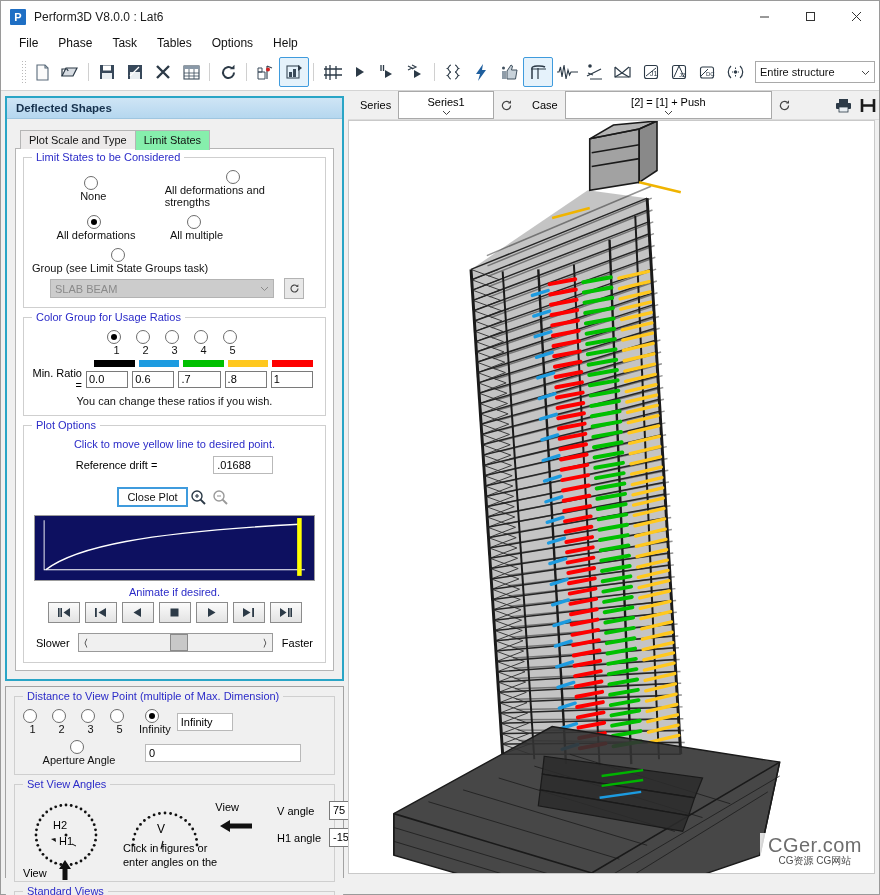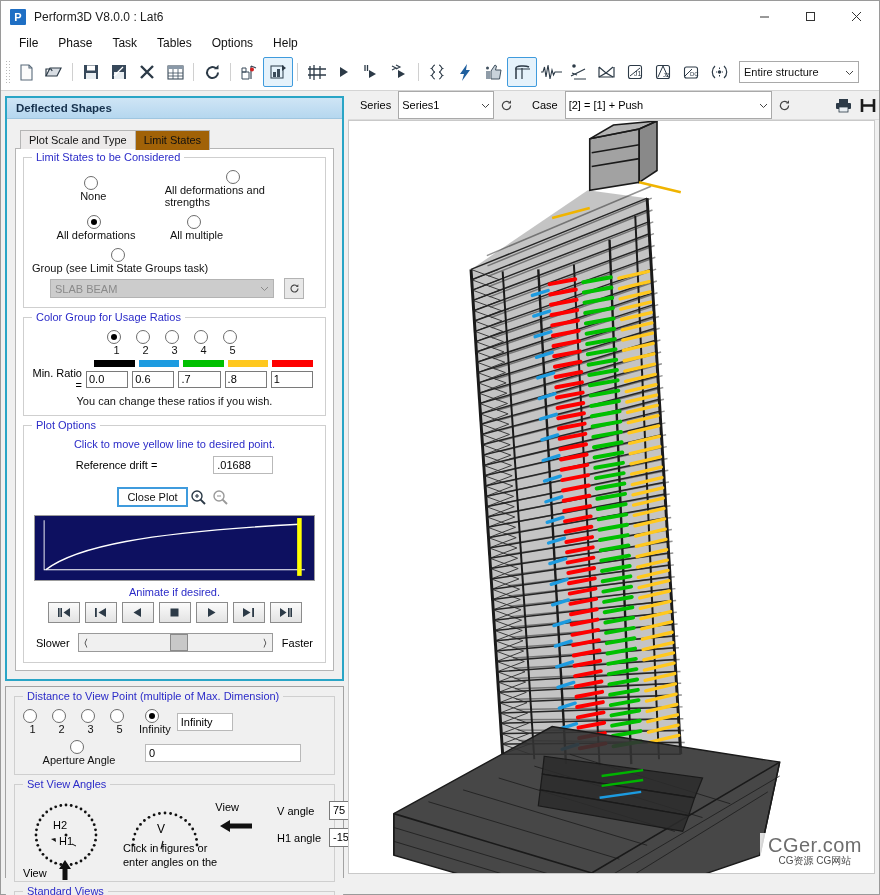--- a/index.html
+++ b/index.html
@@ -19,21 +19,21 @@
             font-size:11px;font-weight:bold;line-height:16px;text-align:center;border-radius:1px;}
   .title-text{font-size:12px;color:#1b1b1b;}
   .win-btns{margin-left:auto;display:flex;height:31px;}
   .win-btn{width:46px;height:31px;display:flex;align-items:center;justify-content:center;color:#222;font-size:12px;}
   .win-btn svg{display:block;}
   
   .menubar{height:22px;background:#fff;display:flex;align-items:center;padding-left:8px;flex:0 0 auto;}
   .menu-item{padding:3px 10px;font-size:12px;color:#111;}
   
   .toolbar{height:36px;background:#fff;border-bottom:1px solid #d4d4d4;display:flex;align-items:center;
-           padding-left:4px;flex:0 0 auto;position:relative;}
+           padding-left:20px;flex:0 0 auto;position:relative;}
   .grip{width:5px;height:24px;margin-right:2px;
         background-image:radial-gradient(#b9b9b9 40%, transparent 41%);
         background-size:3px 3px;}
   .tb{width:28px;height:28px;display:flex;align-items:center;justify-content:center;border-radius:2px;}
   .tb.sel{border:1px solid #3f9bdd;background:#e5f2fb;}
   .tb svg{display:block;}
   .tbsep{width:1px;height:18px;background:#d0d0d0;margin:0 4px;}
   .combo-top{
     margin-left:6px;width:110px;height:20px;border:1px solid #a9a9a9;background:#fff;
     display:flex;align-items:center;padding:0 4px;font-size:11px;color:#111;
@@ -46,21 +46,21 @@
   .rightcol{flex:1;display:flex;flex-direction:column;min-width:0;background:#f0f0f0;}
   
   .dspanel{margin:5px 4px 0 4px;border:2px solid #2aa5c6;background:#f0f0f0;display:flex;flex-direction:column;}
   .ds-header{height:20px;background:linear-gradient(#cfe5f5,#b5d7ef);border-bottom:1px solid #9fc6e0;
              display:flex;align-items:center;padding-left:9px;font-size:11.5px;font-weight:bold;color:#16314d;}
   .ds-body{padding:10px 8px 8px 8px;}
   
   .tabs{display:flex;align-items:flex-end;height:20px;position:relative;z-index:2;margin-left:5px;}
   .tab{padding:3px 8px 3px 8px;font-size:11px;border:1px solid #b5b5b5;border-bottom:none;background:#eceaea;color:#111;
        margin-right:-1px;}
-  .tab.active{background:#a16207;position:relative;top:1px;padding-bottom:4px;border-color:#b5b5b5;}
+  .tab.active{background:#86efac;position:relative;top:1px;padding-bottom:4px;border-color:#b5b5b5;}
   .tabpane{border:1px solid #b5b5b5;background:#fff;padding:8px 7px 7px 7px;margin-top:-1px;}
   
   .gb{border:1px solid #cfcfcf;margin-bottom:9px;padding:12px 8px 8px 8px;position:relative;background:transparent;}
   .gb-title{position:absolute;top:-7px;left:8px;background:#fff;padding:0 4px;color:#2b2bc8;font-size:11px;}
   .gb.gray .gb-title{background:#f0f0f0;}
   
   .radio{display:inline-flex;align-items:center;margin-right:10px;font-size:11px;color:#111;vertical-align:middle;flex-direction:column;}
   .rdot{width:12px;height:12px;border-radius:50%;border:1px solid #6d6d6d;background:#fff;margin-right:5px;
         flex:0 0 auto;display:flex;align-items:center;justify-content:center;}
   .rdot i{width:6px;height:6px;border-radius:50%;background:#000;display:none;}
@@ -114,21 +114,21 @@
   .spin .sv{flex:1;font-size:11px;padding:0 3px;line-height:17px;}
   .spin .sb{width:13px;border-left:1px solid #b5b5b5;background:#efefef;display:flex;flex-direction:column;}
   .spin .sb div{flex:1;display:flex;align-items:center;justify-content:center;font-size:6px;color:#333;}
   .stdviews{display:flex;gap:8px;margin-top:2px;}
   .svbtn{flex:1;border:1px solid #8c8c8c;background:linear-gradient(#fafafa,#e2e2e2);text-align:center;
          font-size:11px;padding:3px 0;}
   
   .seriesbar{height:28px;background:#f0f0f0;display:flex;align-items:center;padding-left:12px;flex:0 0 auto;
              border-bottom:1px solid #dcdcdc;}
   .sb-lbl{font-size:11px;margin-right:7px;}
-  .sb-combo{height:18px;border:1px solid #a9a9a9;background:#fff;display:flex;align-items:center;padding:4px 3px;font-size:11px;}
+  .sb-combo{height:18px;border:1px solid #a9a9a9;background:#fff;display:flex;align-items:center;padding:4px 3px;font-size:11px;flex-direction:column;}
   .sb-refresh{width:19px;height:19px;display:flex;align-items:center;justify-content:center;margin-left:3px;}
   .viewport{flex:1;background:#fff;border:1px solid #c9c9c9;margin:0 4px 4px 0;position:relative;overflow:hidden;}
   .watermark{position:absolute;right:4px;bottom:4px;background:rgba(255,255,255,.82);padding:2px 8px 3px;
              text-align:center;line-height:1.05;}
   .wm1{font-size:20px;color:#6d6d6d;letter-spacing:.5px;}
   .wm2{font-size:10px;color:#4c4c4c;}
   .statusbar{height:16px;background:#f0f0f0;flex:0 0 auto;}
 </style>
 </head>
 <body>

